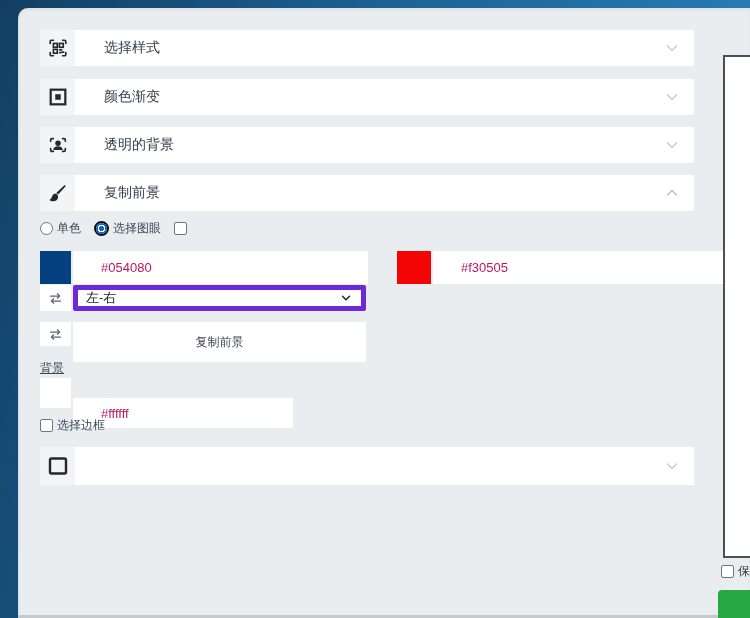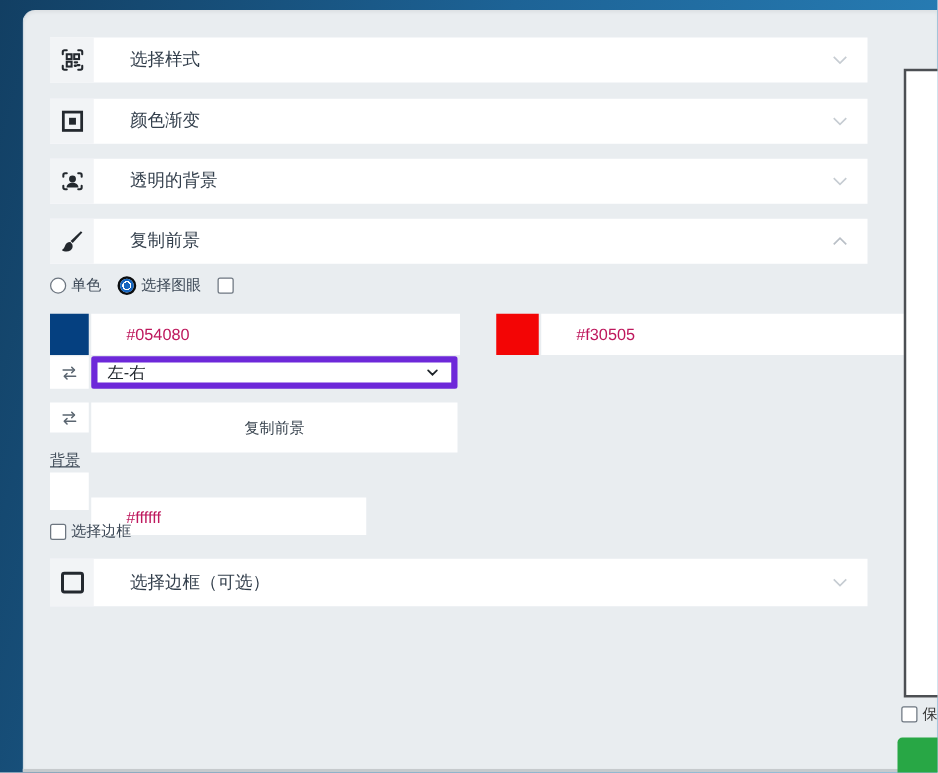--- a/index.html
+++ b/index.html
@@ -199,21 +199,20 @@
     <span>选择边框</span>
   </span>
 </div>
 
 <div class="abs acc-row" style="top:447px; height:38px;">
   <div class="icon-cell">
     <svg width="24" height="24" viewBox="0 0 24 24">
       <rect x="4" y="4.5" width="16" height="15" rx="1.5" fill="none" stroke="#23282e" stroke-width="2.4"></rect>
     </svg>
   </div>
-  <span class="acc-label">选择边框（可选）</span>
   <span class="chev">
     <svg width="20" height="20" viewBox="0 0 24 24" fill="none" stroke="#c6ccd2" stroke-width="1.6">
         <polyline points="6,9 12,15 18,9"></polyline>
       </svg>
   </span>
 </div>
 
 <div class="abs preview-box"></div>
 
 <div class="abs save-row">

